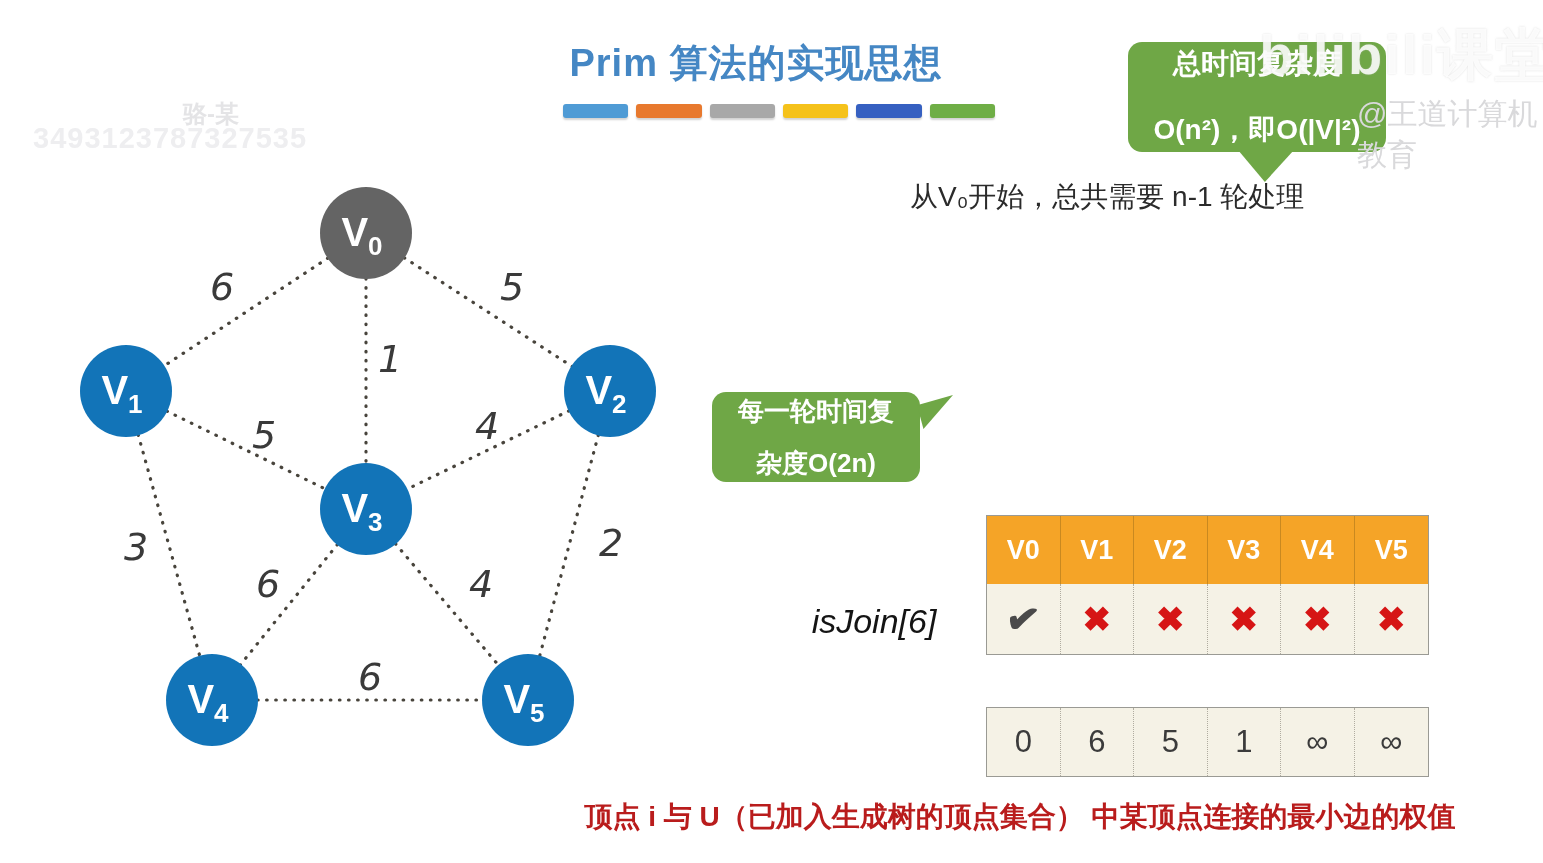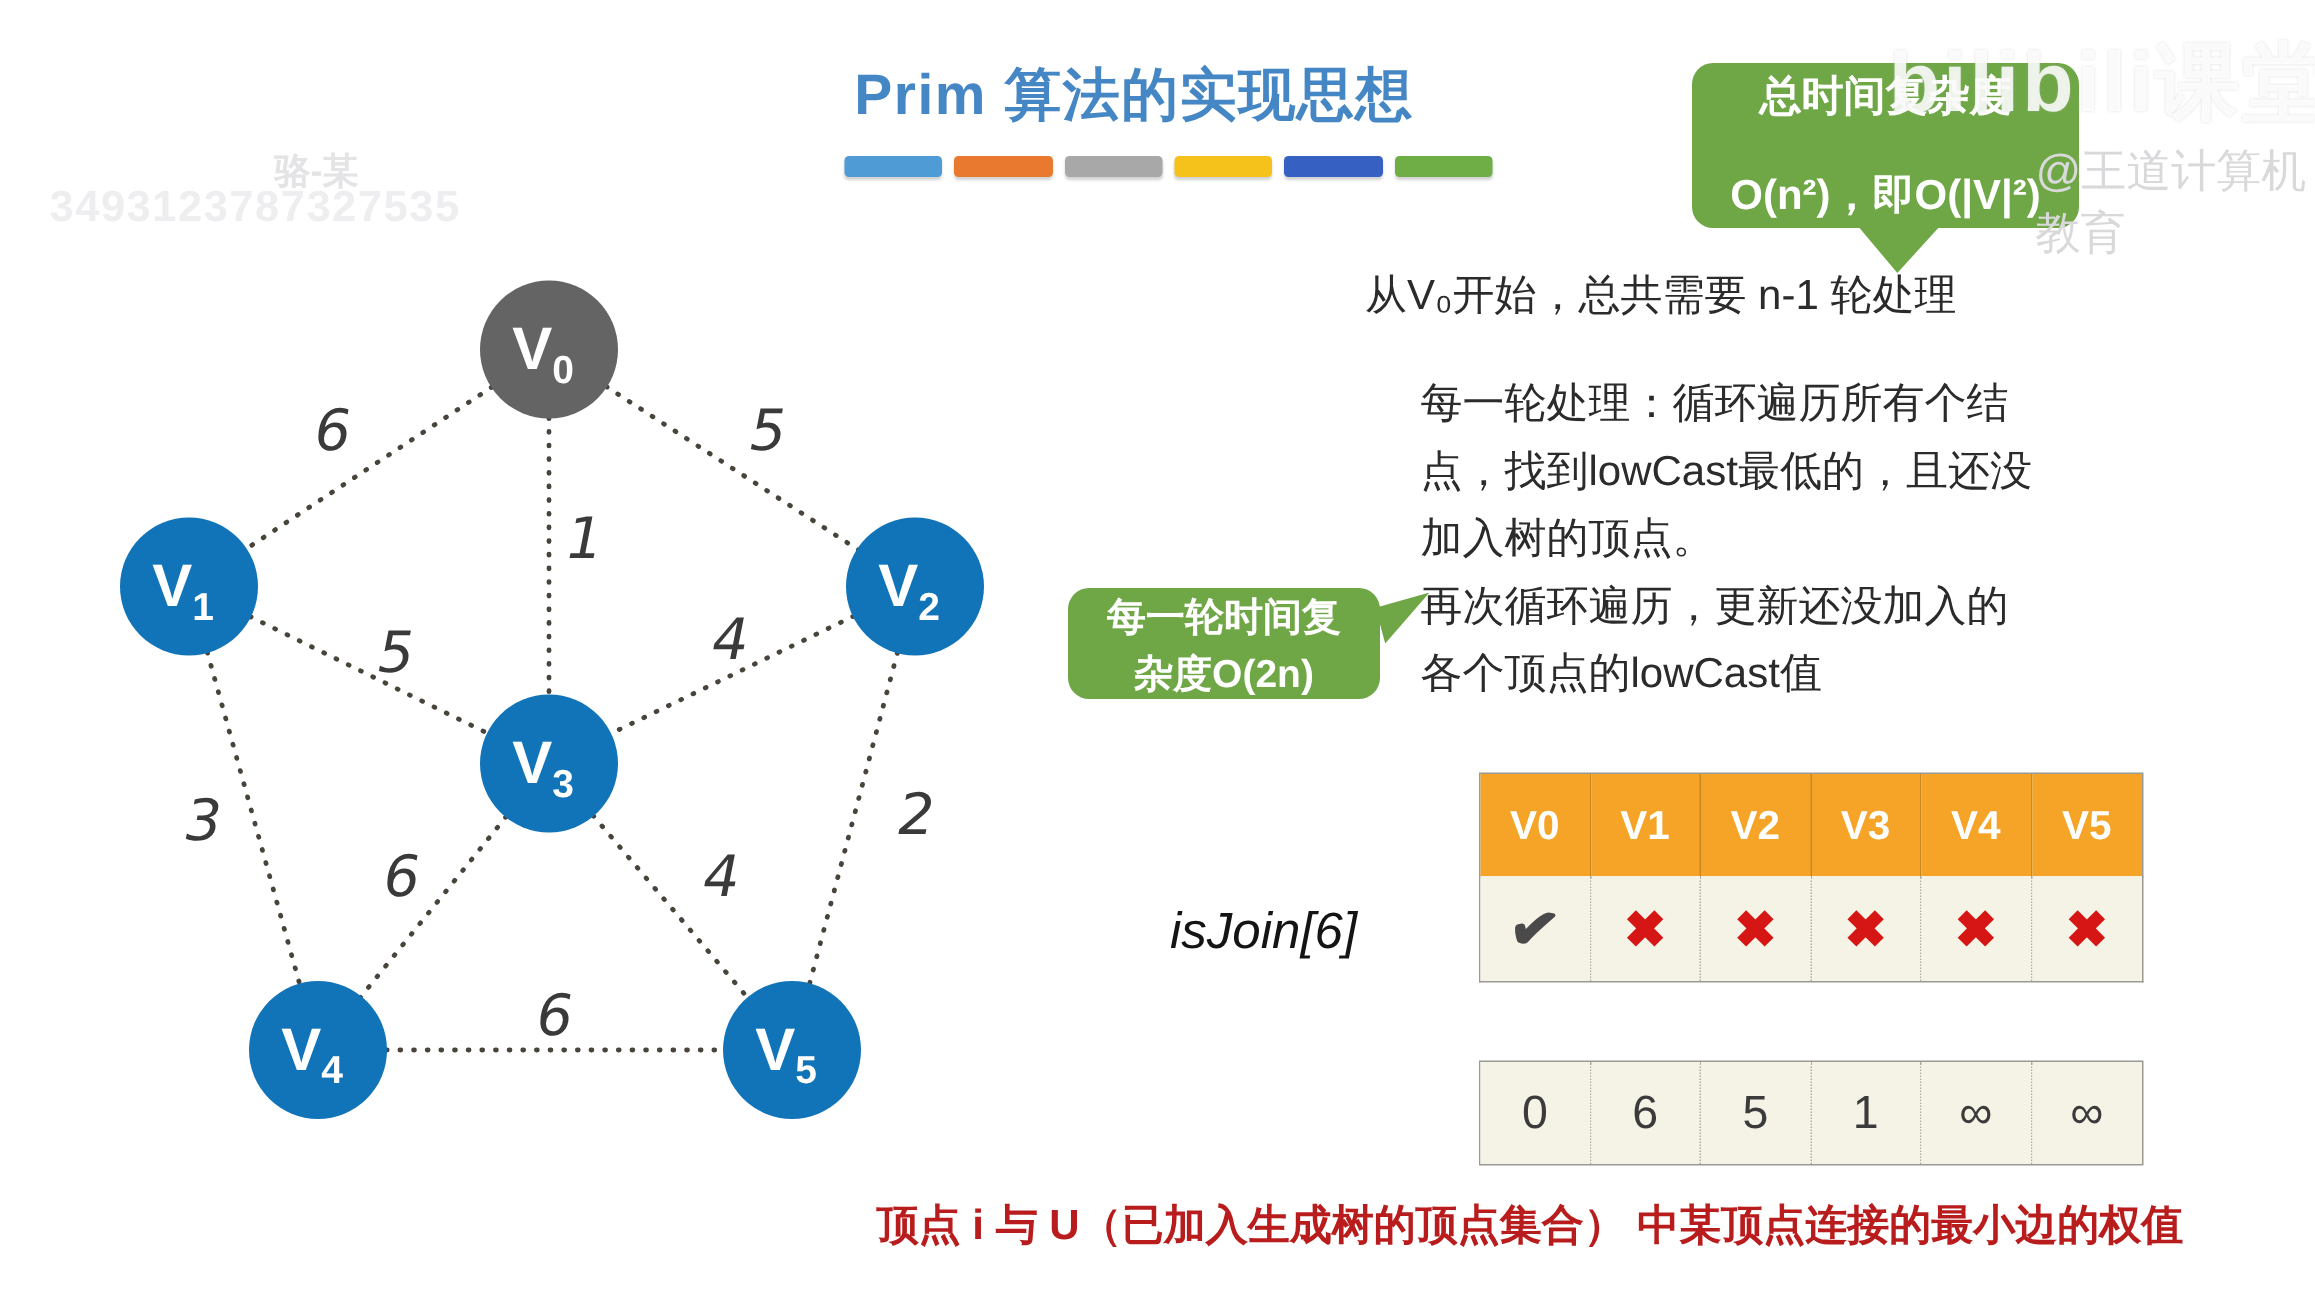--- a/index.html
+++ b/index.html
@@ -19,21 +19,21 @@
               font-size:38px;font-weight:bold;color:#4587c4;letter-spacing:1px;}
   #title-bars{position:absolute;left:563px;top:104px;width:432px;height:14px;display:flex;gap:8px;}
   #title-bars span{flex:1;border-radius:3px;box-shadow:0 2px 2px rgba(0,0,0,0.18);}
 
   
   .bubble{position:absolute;background:#6fa746;color:#fff;font-weight:bold;border-radius:14px;
           display:flex;flex-direction:column;justify-content:space-between;align-items:center;z-index:20;}
   #bubble-total{left:1128px;top:42px;width:258px;height:110px;font-size:28px;line-height:44px;}
   #bubble-total .tail{position:absolute;left:110px;bottom:-30px;width:56px;height:32px;background:#6fa746;
           clip-path:polygon(0 0,100% 0,48% 100%);}
-  #bubble-round{left:712px;top:392px;width:208px;height:74px;font-size:26px;line-height:38px;}
+  #bubble-round{left:712px;top:392px;width:208px;height:90px;font-size:26px;line-height:38px;}
   #bubble-round .tail{position:absolute;right:-33px;top:3px;width:36px;height:34px;background:#6fa746;
           clip-path:polygon(0 30%,100% 0,18% 100%);}
 
   
   .note-line{position:absolute;color:#2b2b2b;font-size:28px;white-space:nowrap;}
   #note-start{left:910px;top:178px;}
   #note-para{position:absolute;left:947px;top:246px;color:#2b2b2b;font-size:28px;line-height:45px;}
   #note-para div{white-space:nowrap;}
 
   
@@ -46,21 +46,21 @@
   #isjoin-row{left:986px;top:584px;height:71px;border-top:none;}
   #isjoin-row .cell{background:#f5f2e6;border-right:1px dotted #b0aca0;}
   #isjoin-row .cell:last-child{border-right:none;}
   .check-glyph{color:#4a4a4a;font-size:40px;font-weight:bold;transform:rotate(8deg);}
   .cross-glyph{color:#d61515;font-size:34px;font-weight:bold;}
   #lowcost-row{left:986px;top:707px;height:70px;}
   #lowcost-row .cell{background:#f5f2e6;border-right:1px dotted #b0aca0;
         font-size:31px;color:#3b3b3b;}
   #lowcost-row .cell:last-child{border-right:none;}
 
-  .tbl-label{position:absolute;font-size:34px;font-style:italic;color:#141414;text-align:left;white-space:nowrap;}
+  .tbl-label{position:absolute;font-size:34px;font-style:italic;color:#141414;text-align:center;white-space:nowrap;}
   #isjoin-label{left:780px;top:602px;width:188px;}
   #lowcost-label{left:760px;top:723px;width:208px;}
 
   
   #bottom-note{position:absolute;left:540px;top:798px;width:960px;text-align:center;
         font-size:28px;font-weight:bold;color:#b91c1c;white-space:nowrap;}
 
   
   #graph-svg{position:absolute;left:0;top:0;}
 </style>
@@ -85,27 +85,20 @@
   <div class="bubble" id="bubble-total">
     <span>总时间复杂度</span>
     <span>O(n²)，即O(|V|²)</span>
     <span class="tail"></span>
   </div>
 
   <div class="wm" id="wm-brand">bilibili课堂</div>
   <div class="wm" id="wm-brand-sub">@王道计算机教育</div>
 
   <div class="note-line" id="note-start">从V₀开始，总共需要 n-1 轮处理</div>
-  <div id="note-para">
-      <div>每一轮处理：循环遍历所有个结</div>
-      <div>点，找到lowCast最低的，且还没</div>
-      <div>加入树的顶点。</div>
-      <div>再次循环遍历，更新还没加入的</div>
-      <div>各个顶点的lowCast值</div>
-    </div>
 
   <div class="bubble" id="bubble-round">
     <span>每一轮时间复</span>
     <span>杂度O(2n)</span>
     <span class="tail"></span>
   </div>
 
   <svg id="graph-svg" width="1543" height="863" viewBox="0 0 1543 863">
       <line x1="366" y1="233" x2="126" y2="391" stroke="#48443c" stroke-width="3.2" stroke-dasharray="0.6 8.5" stroke-linecap="round"></line>
       <line x1="366" y1="233" x2="610" y2="391" stroke="#48443c" stroke-width="3.2" stroke-dasharray="0.6 8.5" stroke-linecap="round"></line>

